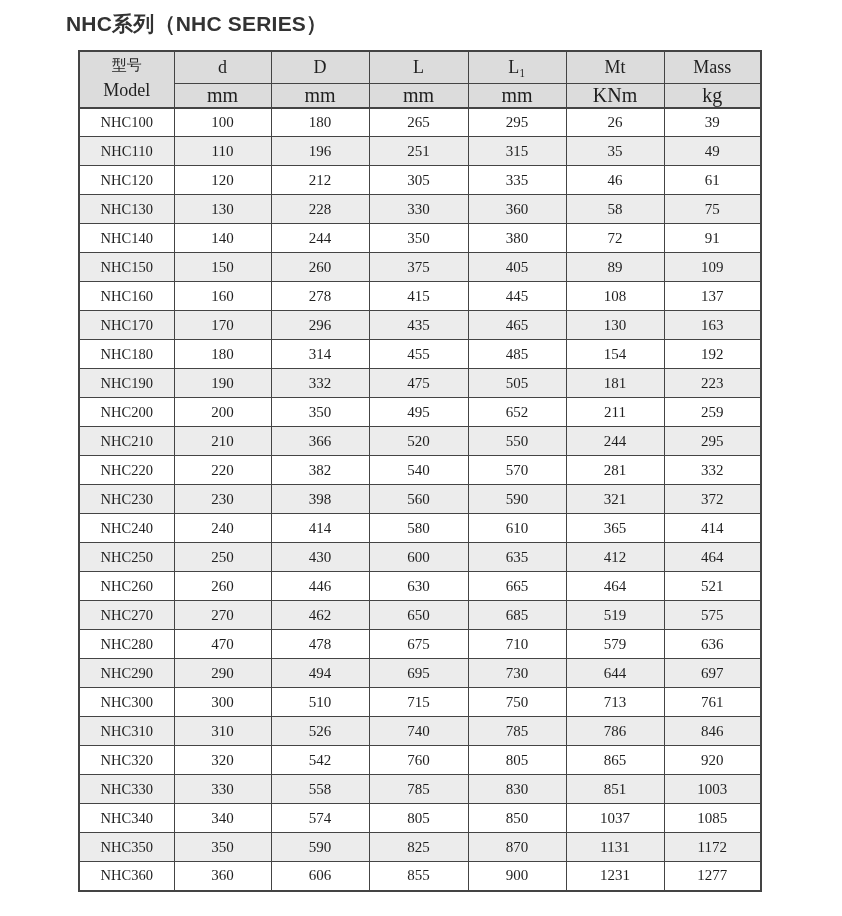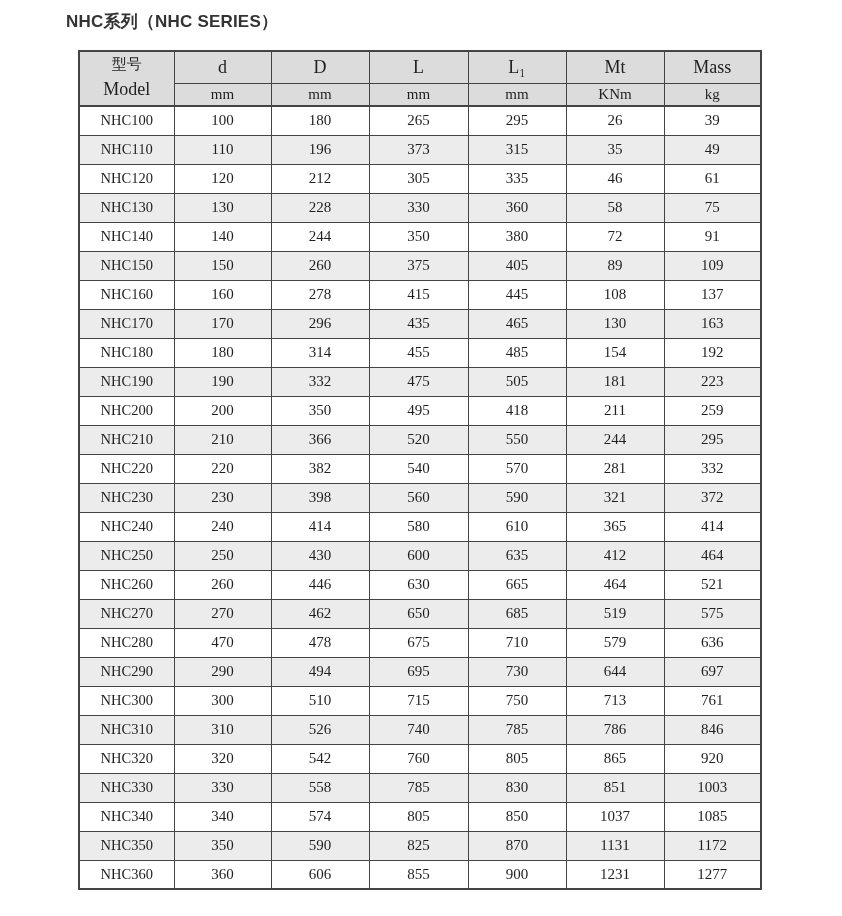--- a/index.html
+++ b/index.html
@@ -22,21 +22,21 @@
     font-family: "Liberation Serif", "DejaVu Serif", serif;
     color: var(--text);
     position: relative;
   }
   .page-title {
     position: absolute;
     left: 66px;
     top: 10px;
     font-family: "Liberation Sans", "DejaVu Sans", sans-serif;
     font-weight: bold;
-    font-size: 17px;
+    font-size: 21px;
     color: var(--title);
     letter-spacing: 0.2px;
   }
   table.spec-table {
     position: absolute;
     left: 78px;
     top: 50px;
     border-collapse: collapse;
     table-layout: fixed;
     width: 682px;
@@ -62,21 +62,21 @@
   .col-L { width: 99px; }
   .col-L1 { width: 98px; }
   .col-Mt { width: 98px; }
   .col-Mass { width: 97px; }
   .head-name {
     height: 32px;
     font-size: 18px;
   }
   .head-unit {
     height: 23px;
-    font-size: 15px;
+    font-size: 20px;
   }
   .model-head {
     font-size: 16px;
     line-height: 1.55;
   }
   .model-head .cn { font-size: 15px; }
   .model-head .en { font-size: 18px; }
   .spec-table tbody td {
     height: 29px;
     font-size: 15px;
@@ -134,21 +134,21 @@
         <td>180</td>
         <td>265</td>
         <td>295</td>
         <td>26</td>
         <td>39</td>
       </tr>
       <tr class="alt">
         <td class="model-cell">NHC110</td>
         <td>110</td>
         <td>196</td>
-        <td>373</td>
+        <td>251</td>
         <td>315</td>
         <td>35</td>
         <td>49</td>
       </tr>
       <tr>
         <td class="model-cell">NHC120</td>
         <td>120</td>
         <td>212</td>
         <td>305</td>
         <td>335</td>
@@ -216,21 +216,21 @@
         <td>475</td>
         <td>505</td>
         <td>181</td>
         <td>223</td>
       </tr>
       <tr>
         <td class="model-cell">NHC200</td>
         <td>200</td>
         <td>350</td>
         <td>495</td>
-        <td>418</td>
+        <td>652</td>
         <td>211</td>
         <td>259</td>
       </tr>
       <tr class="alt">
         <td class="model-cell">NHC210</td>
         <td>210</td>
         <td>366</td>
         <td>520</td>
         <td>550</td>
         <td>244</td>

